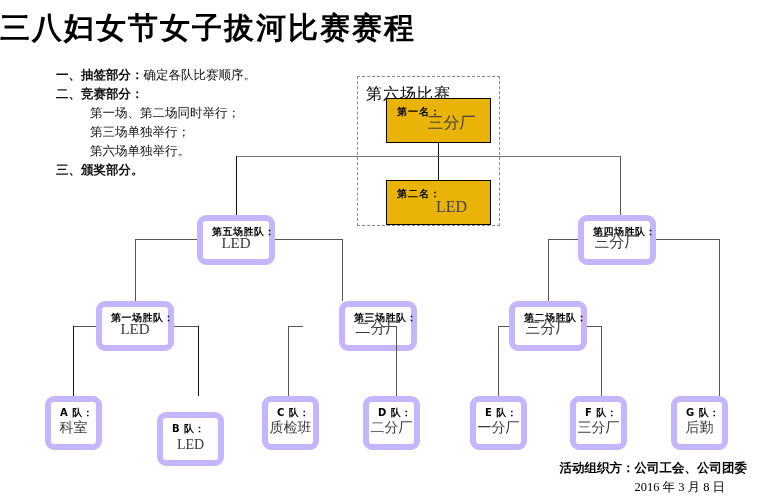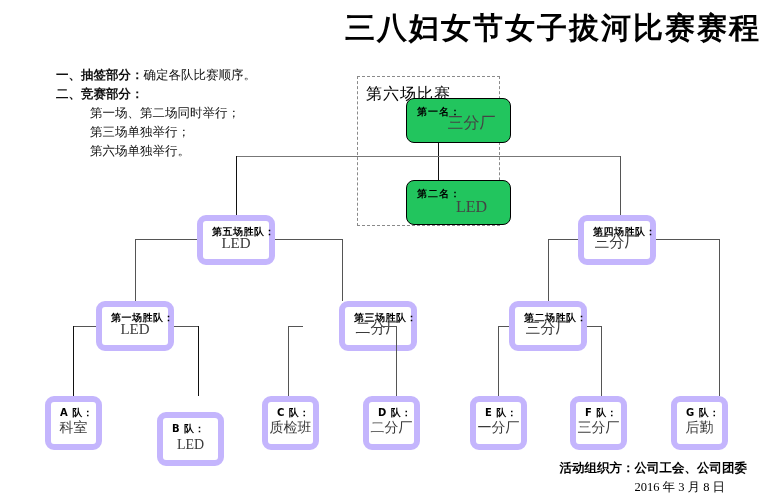--- a/index.html
+++ b/index.html
@@ -5,21 +5,21 @@
   html,body{margin:0;padding:0;background:#ffffff;}
   body{
     width:761px;height:499px;position:relative;overflow:hidden;
     font-family:"Liberation Serif","DejaVu Serif",serif;
     color:#000;
   }
   #stage{position:absolute;left:0;top:0;width:761px;height:499px;}
 
   
   .title{
-    position:absolute;left:0;top:8px;width:761px;text-align:right;
+    position:absolute;left:0;top:8px;width:761px;text-align:left;
     font-family:"DejaVu Serif","Liberation Serif",serif;
     font-weight:bold;font-size:30px;letter-spacing:2px;color:#000;
     white-space:nowrap;
   }
 
   
   .desc{position:absolute;left:56px;top:66px;width:300px;}
   .desc .line{font-size:12.5px;line-height:19px;white-space:nowrap;color:#111;}
   .desc .line.b{font-weight:bold;}
   .desc .line.ind{padding-left:34px;}
@@ -35,22 +35,22 @@
     font-family:"DejaVu Sans","Liberation Sans",sans-serif;
   }
   .node .val{
     position:absolute;left:0;right:0;bottom:7px;text-align:center;
     font-size:15px;white-space:nowrap;color:#3a3a3a;
   }
   .node.team .val{font-size:14px;}
 
   
   .rect{
-    position:absolute;box-sizing:border-box;background:#22c55e;
-    border:1.6px solid #000;border-radius:8px;margin-left:20px;
+    position:absolute;box-sizing:border-box;background:#eab308;
+    border:1.6px solid #000;border-radius:0;
   }
   .rect .lbl{
     position:absolute;left:10px;top:6px;font-size:10px;font-weight:bold;
     letter-spacing:1px;white-space:nowrap;color:#000;
     font-family:"DejaVu Sans","Liberation Sans",sans-serif;
   }
   .rect .val{
     position:absolute;left:0;right:0;bottom:8px;text-align:center;
     font-size:16px;white-space:nowrap;color:#444;padding-left:26px;
   }
@@ -94,20 +94,23 @@
   <div class="desc">
     <div class="line b">
       <span>一、</span><span>抽签部分：</span><span style="font-weight:normal;">确定各队比赛顺序。</span>
     </div>
     <div class="line b">
       <span>二、</span><span>竞赛部分：</span>
     </div>
     <div class="line ind">第一场、第二场同时举行；</div>
     <div class="line ind">第三场单独举行；</div>
     <div class="line ind">第六场单独举行。</div>
+    <div class="line b">
+      <span>三、</span><span>颁奖部分。</span>
+    </div>
   </div>
 
   <div class="dashed" style="left:357px;top:76px;width:143px;height:150px;"></div>
   <div class="dashed-title" style="left:366px;top:84px;">第六场比赛</div>
 
   <div class="rect" style="left:386px;top:98px;width:105px;height:45px;">
     <span class="lbl">第一名：</span>
     <span class="val">三分厂</span>
   </div>
 

